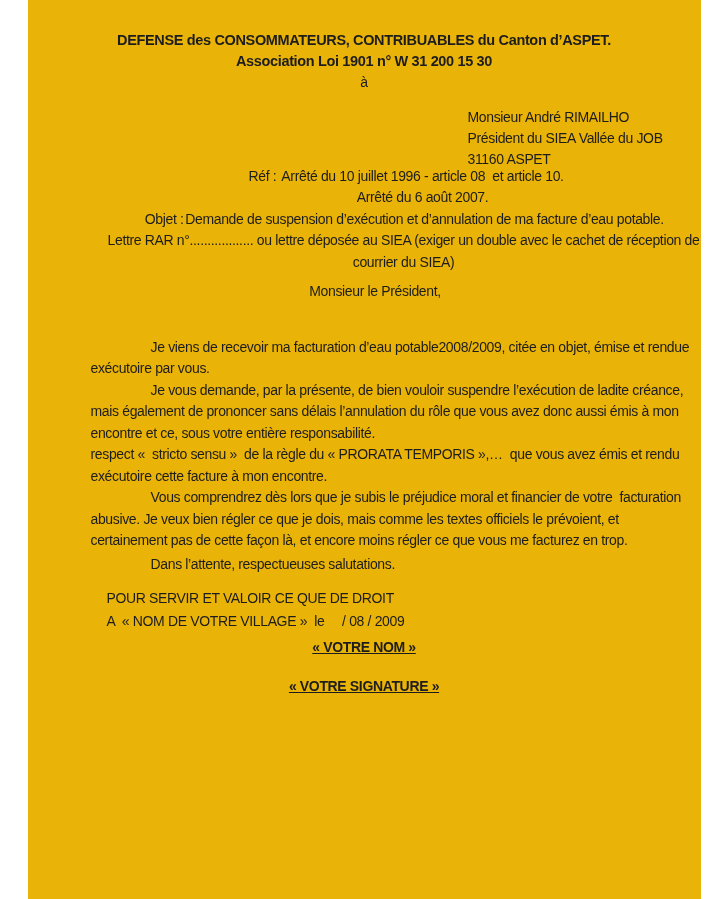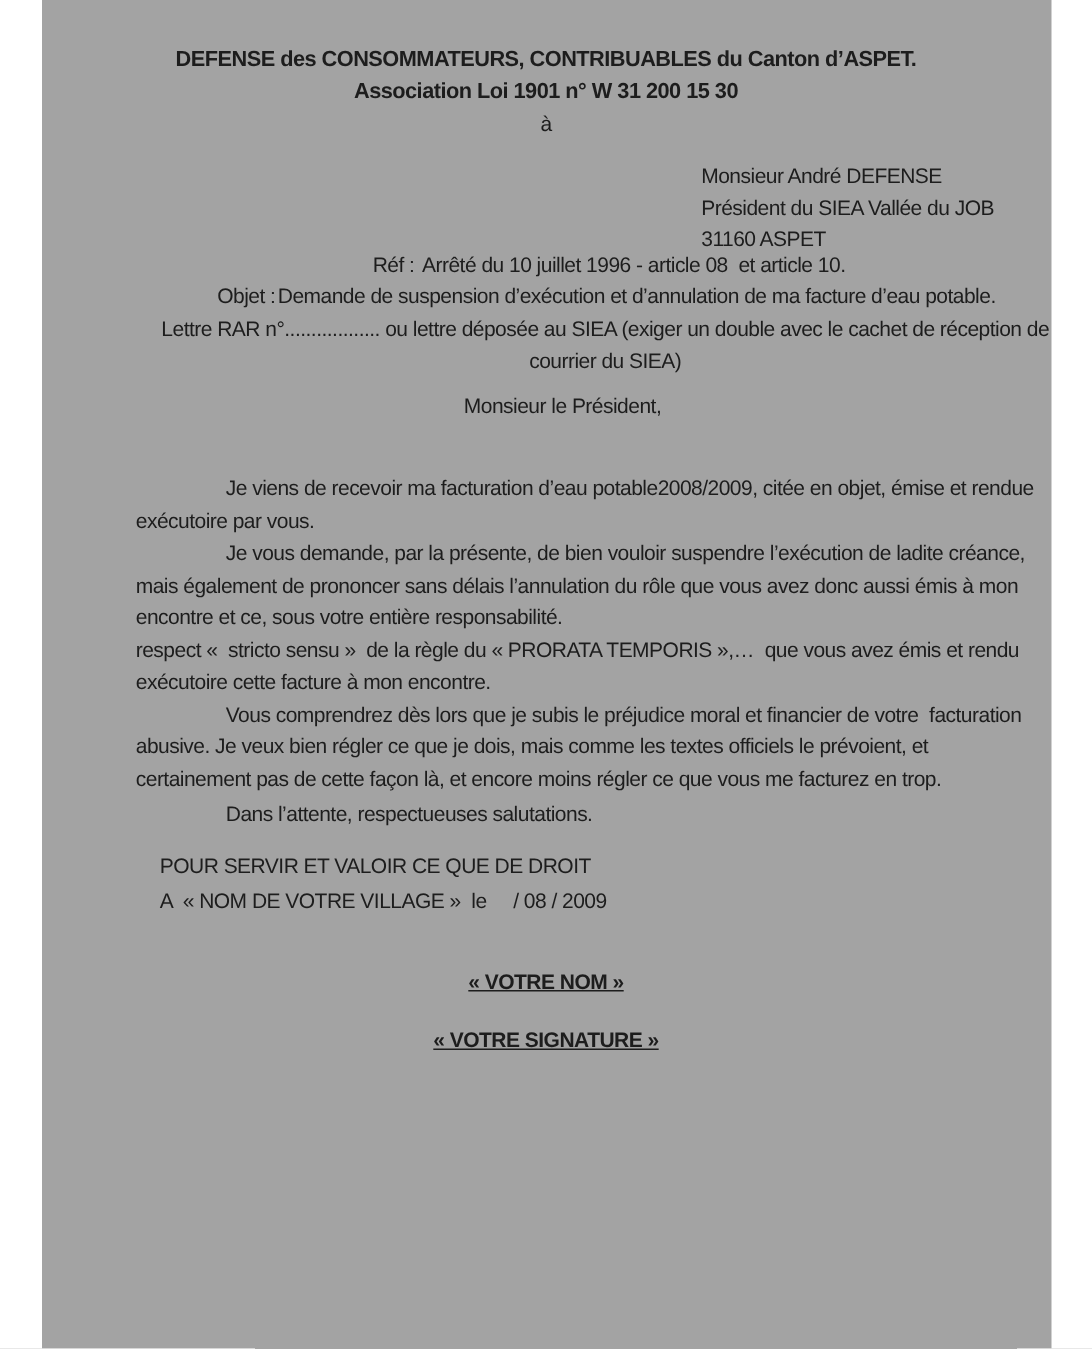--- a/index.html
+++ b/index.html
@@ -5,21 +5,21 @@
   html, body {
     margin: 0;
     padding: 0;
     background: #ffffff;
   }
   .page {
     position: relative;
     width: 673px;
     height: 899px;
     margin: 0 auto;
-    background: #a3a3a3;
+    background: #eab308;
     box-sizing: border-box;
     padding-top: 30px;
     overflow: hidden;
     font-family: "Liberation Sans", "DejaVu Sans", sans-serif;
     font-size: 14px;
     color: #1d1d1d;
     letter-spacing: -0.35px;
   }
   .bold { font-weight: bold; }
 
@@ -108,44 +108,45 @@
     white-space: pre;
   }
 
   .signature-line {
     text-align: center;
     font-weight: bold;
     text-decoration: underline;
     line-height: 21px;
     white-space: pre;
   }
-  .sig-name { margin-top: 31px; }
+  .sig-name { margin-top: 3px; }
   .sig-request { margin-top: 18px; }
 </style>
 </head>
 <body>
 
 <div class="page">
 
   <div class="header">
     <div class="header-line">DEFENSE des CONSOMMATEURS, CONTRIBUABLES du Canton d’ASPET.</div>
     <div class="header-line">Association Loi 1901 n° W 31 200 15 30</div>
   </div>
 
 
   <div class="to-marker">à</div>
 
   <div class="recipient-block">
-    <div class="line">Monsieur André DEFENSE</div>
+    <div class="line">Monsieur André RIMAILHO</div>
     <div class="line">Président du SIEA Vallée du JOB</div>
     <div class="line">31160 ASPET</div>
   </div>
 
   <div class="ref-block">
     <div class="refline"><span class="ref-label">Réf :</span><span>Arrêté du 10 juillet 1996 - article 08  et article 10.</span></div>
+    <div class="refline indent-38">Arrêté du 6 août 2007.</div>
     <div class="refline"><span class="objet-label">Objet :</span><span>Demande de suspension d’exécution et d’annulation de ma facture d’eau potable.</span></div>
     <div class="refline">Lettre RAR n°.................. ou lettre déposée au SIEA (exiger un double avec le cachet de réception de</div>
     <div class="refline">courrier du SIEA)</div>
   </div>
 
   <div class="salutation">Monsieur le Président,</div>
 
   <div class="letter-body">
     <div class="paragraph">
       <div class="bodyline pfirst">Je viens de recevoir ma facturation d’eau potable2008/2009, citée en objet, émise et rendue</div>

